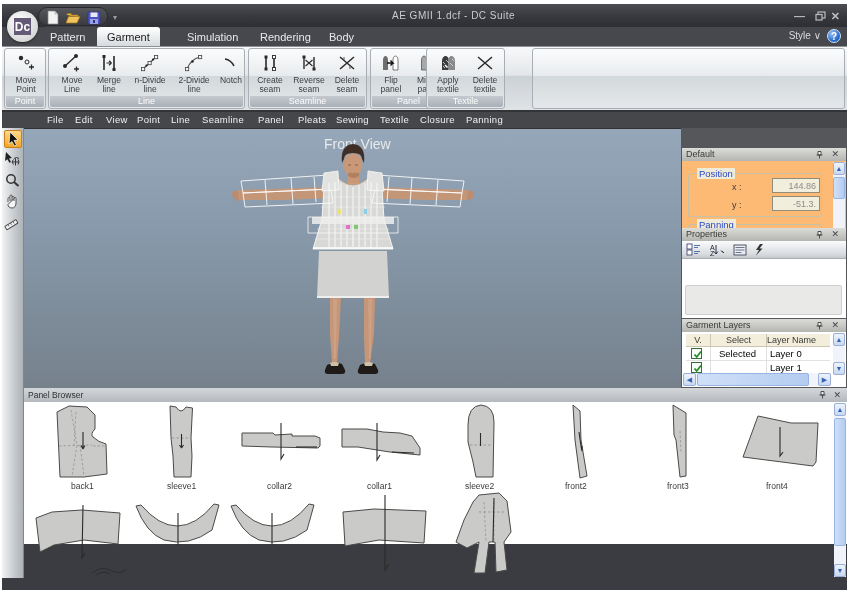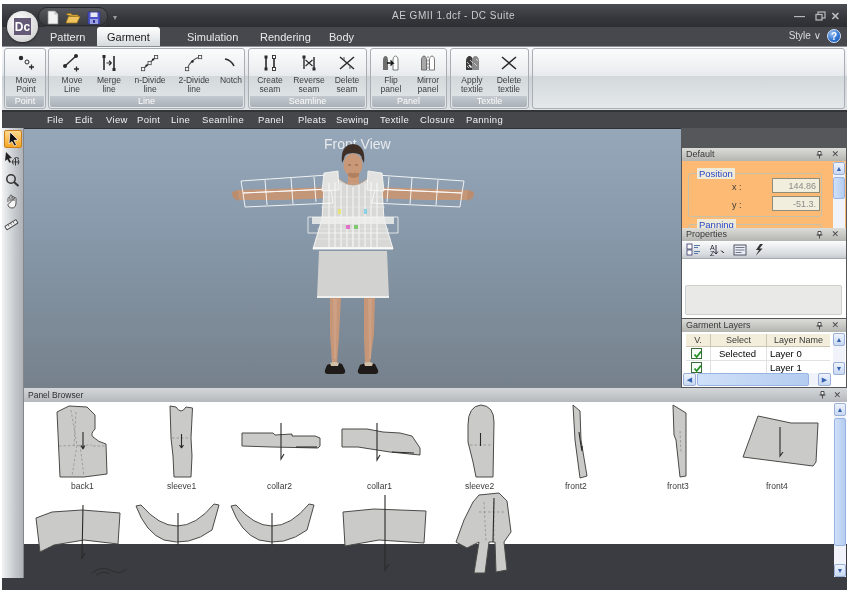--- a/index.html
+++ b/index.html
@@ -235,21 +235,21 @@
         Flip<br>panel</div>
       <div class="rbtn" style="left:39px;width:36px;">
         <svg class="ic" viewBox="0 0 22 22">
             <path d="M9.5 8c0-2-1-4-2.5-4S4.5 6 4.5 8v10h5z" fill="#a8a8a8" stroke="#555" stroke-width="0.8"></path>
             <path d="M12.5 8c0-2 1-4 2.5-4s2.5 2 2.5 4v10h-5z" fill="#fff" stroke="#555" stroke-width="0.8"></path>
             <path d="M11 4v15" stroke="#777" stroke-width="0.8" stroke-dasharray="2 1.5"></path>
           </svg>
         Mirror<br>panel</div>
       <div class="rlabel">Panel</div>
     </div>
-    <div class="rgroup" style="left:448px;width:79px;">
+    <div class="rgroup" style="left:424px;width:79px;">
       <div class="rbtn" style="left:3px;width:36px;">
         <svg class="ic" viewBox="0 0 22 22">
             <path d="M5 9c0-2.5 1.5-5 3.5-5S12 6.5 12 9v9H5z" fill="#3c3c3c"></path>
             <path d="M11 9c0-2.5 1.5-5 3.5-5S18 6.5 18 9v9h-7z" fill="#8a8a8a"></path>
             <path d="M6 10l2 2m1-4l3 3m-6 3l2 2m7-9l2 2m-4 2l3 3" stroke="#ddd" stroke-width="0.8"></path>
             <path d="M8 13l2.5 2.5" stroke="#fff" stroke-width="1.6"></path>
           </svg>
         Apply<br>textile</div>
       <div class="rbtn" style="left:40px;width:36px;">
         <svg class="ic" viewBox="0 0 22 22">
@@ -420,21 +420,21 @@
     </div>
     <div class="panel" id="p-layers">
       <div class="ptitle">Garment Layers<span class="pin" style="right:22px;top:2px;">
             <svg width="9" height="10" viewBox="0 0 9 10" style="display:block;">
               <path d="M3 1.5h3v3.5H3z" fill="#f4f4f2" stroke="#3e4042" stroke-width="0.9"></path>
               <path d="M1.5 5h6M4.5 5v3.5" stroke="#3e4042" stroke-width="0.9"></path>
             </svg>
           </span><span class="pin" style="right:7px;">✕</span></div>
       <div class="abs gl-hd" style="left:4px;top:15px;width:24px;text-align:center;padding-top:1px;">V.</div>
       <div class="abs gl-hd" style="left:28px;top:15px;width:56px;text-align:center;padding-top:1px;border-left:1px solid #cac6b2;">Select</div>
-      <div class="abs gl-hd" style="left:84px;top:15px;width:64px;text-align:center;padding-top:1px;border-left:1px solid #cac6b2;">Layer Name</div>
+      <div class="abs gl-hd" style="left:84px;top:15px;width:64px;padding-top:1px;border-left:1px solid #cac6b2;">Layer Name</div>
       <div class="abs" style="left:4px;top:28px;width:144px;height:14px;border-bottom:1px solid #e2e2e0;">
         <div class="chk" style="left:5px;top:1px;">
             <svg width="11" height="11" viewBox="0 0 11 11">
               <path d="M2.5 5.5l2.2 2.5L9 2.5" stroke="#1d8c1d" stroke-width="1.7" fill="none"></path>
             </svg>
           </div>
         <div class="abs" style="left:33px;top:1px;font-size:9.5px;">Selected</div>
         <div class="abs" style="left:84px;top:1px;font-size:9.5px;">Layer 0</div>
       </div>
       <div class="abs" style="left:4px;top:42px;width:144px;height:14px;border-bottom:1px solid #e2e2e0;">

